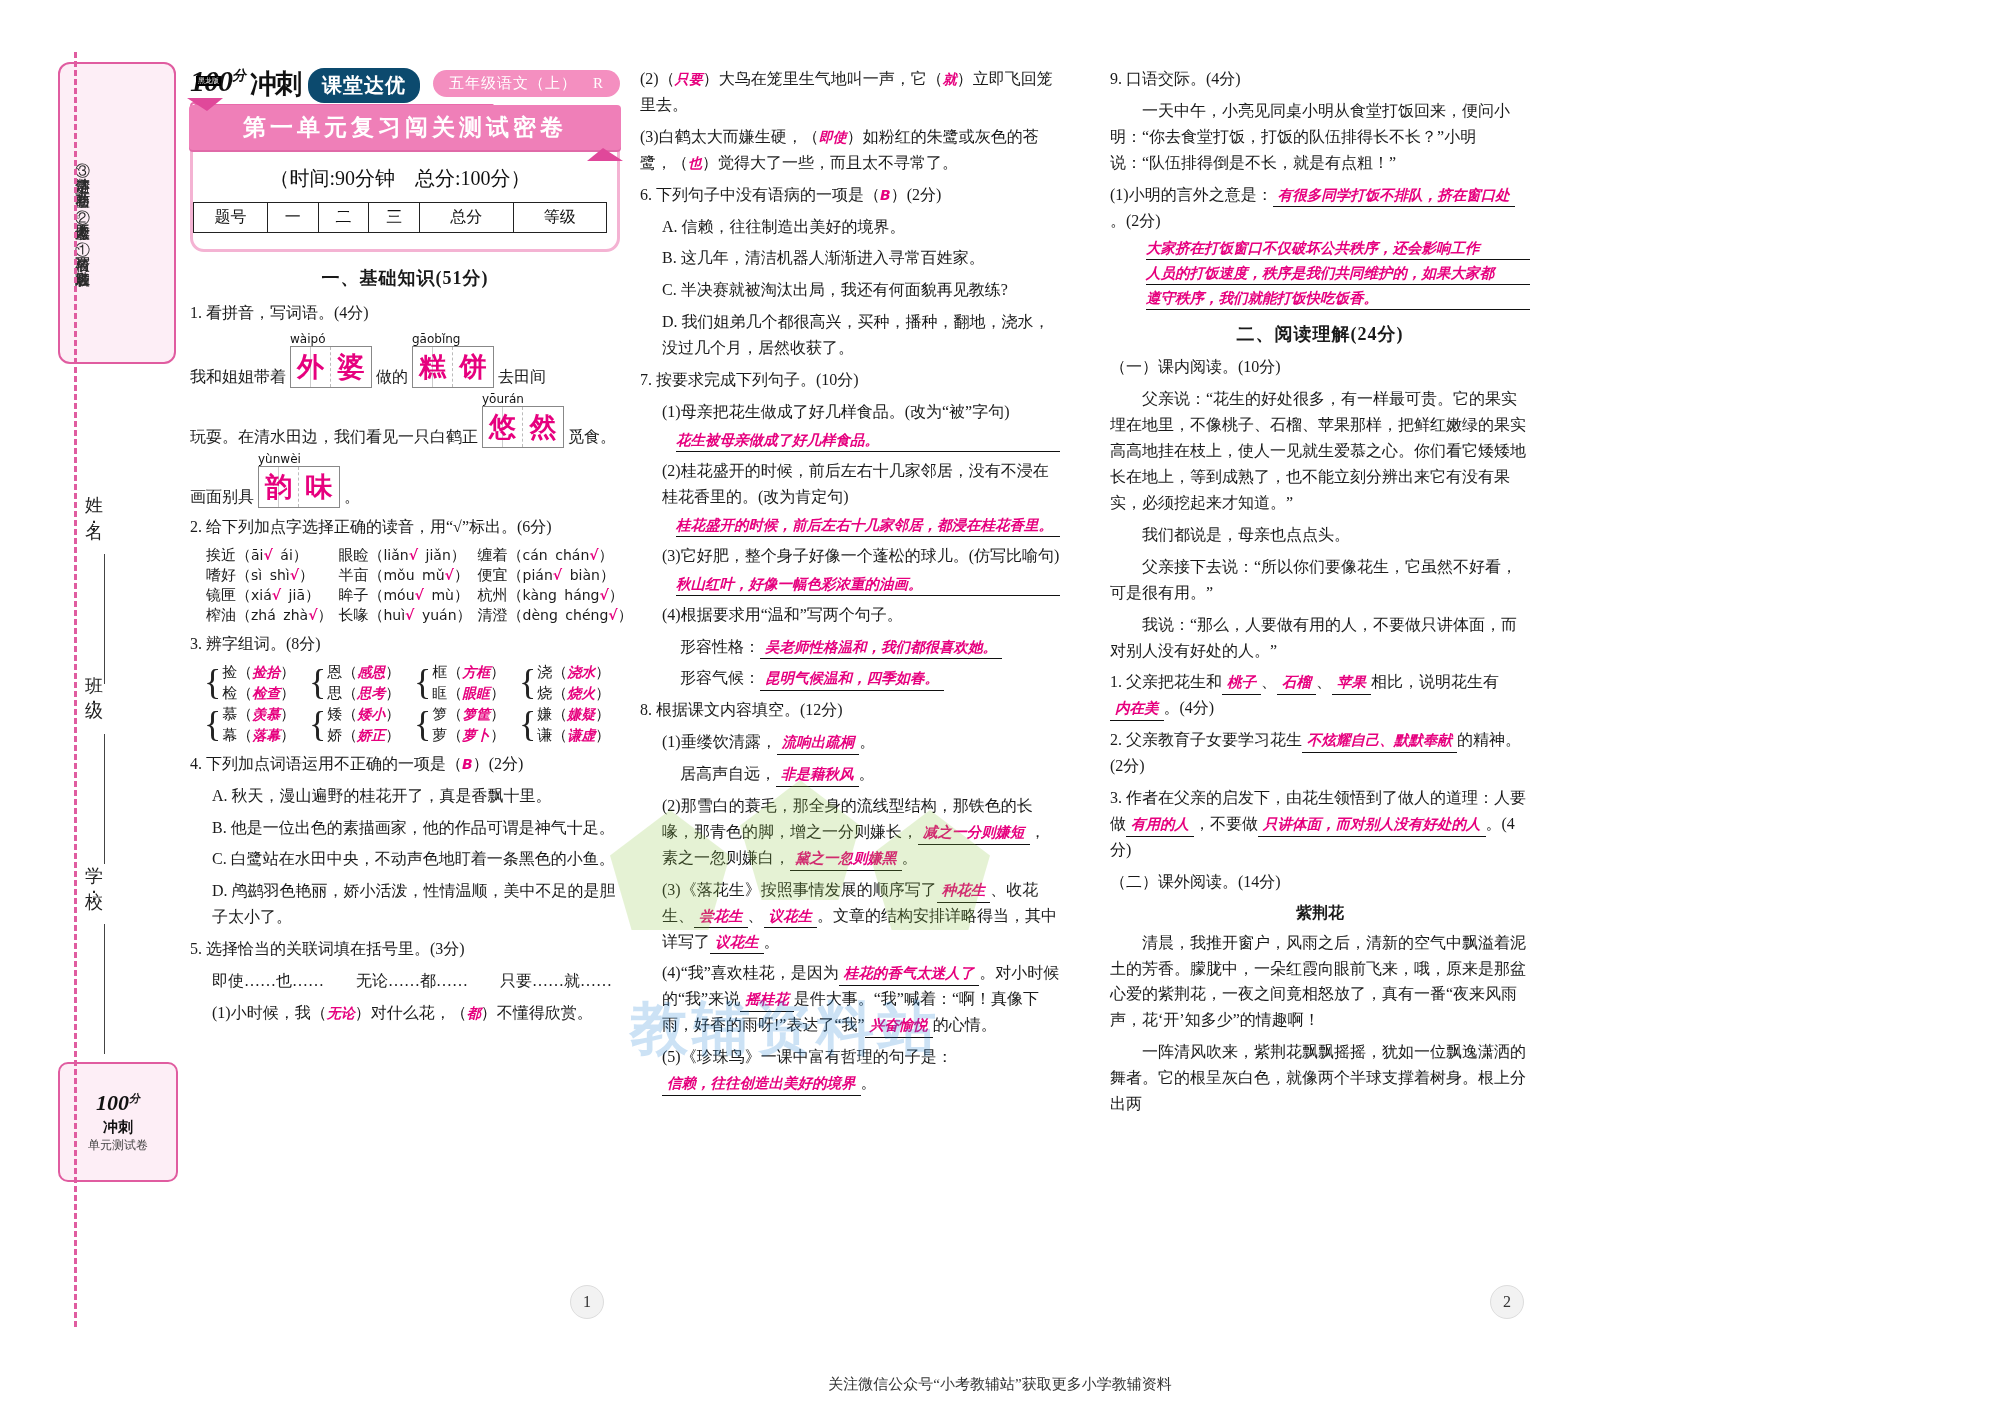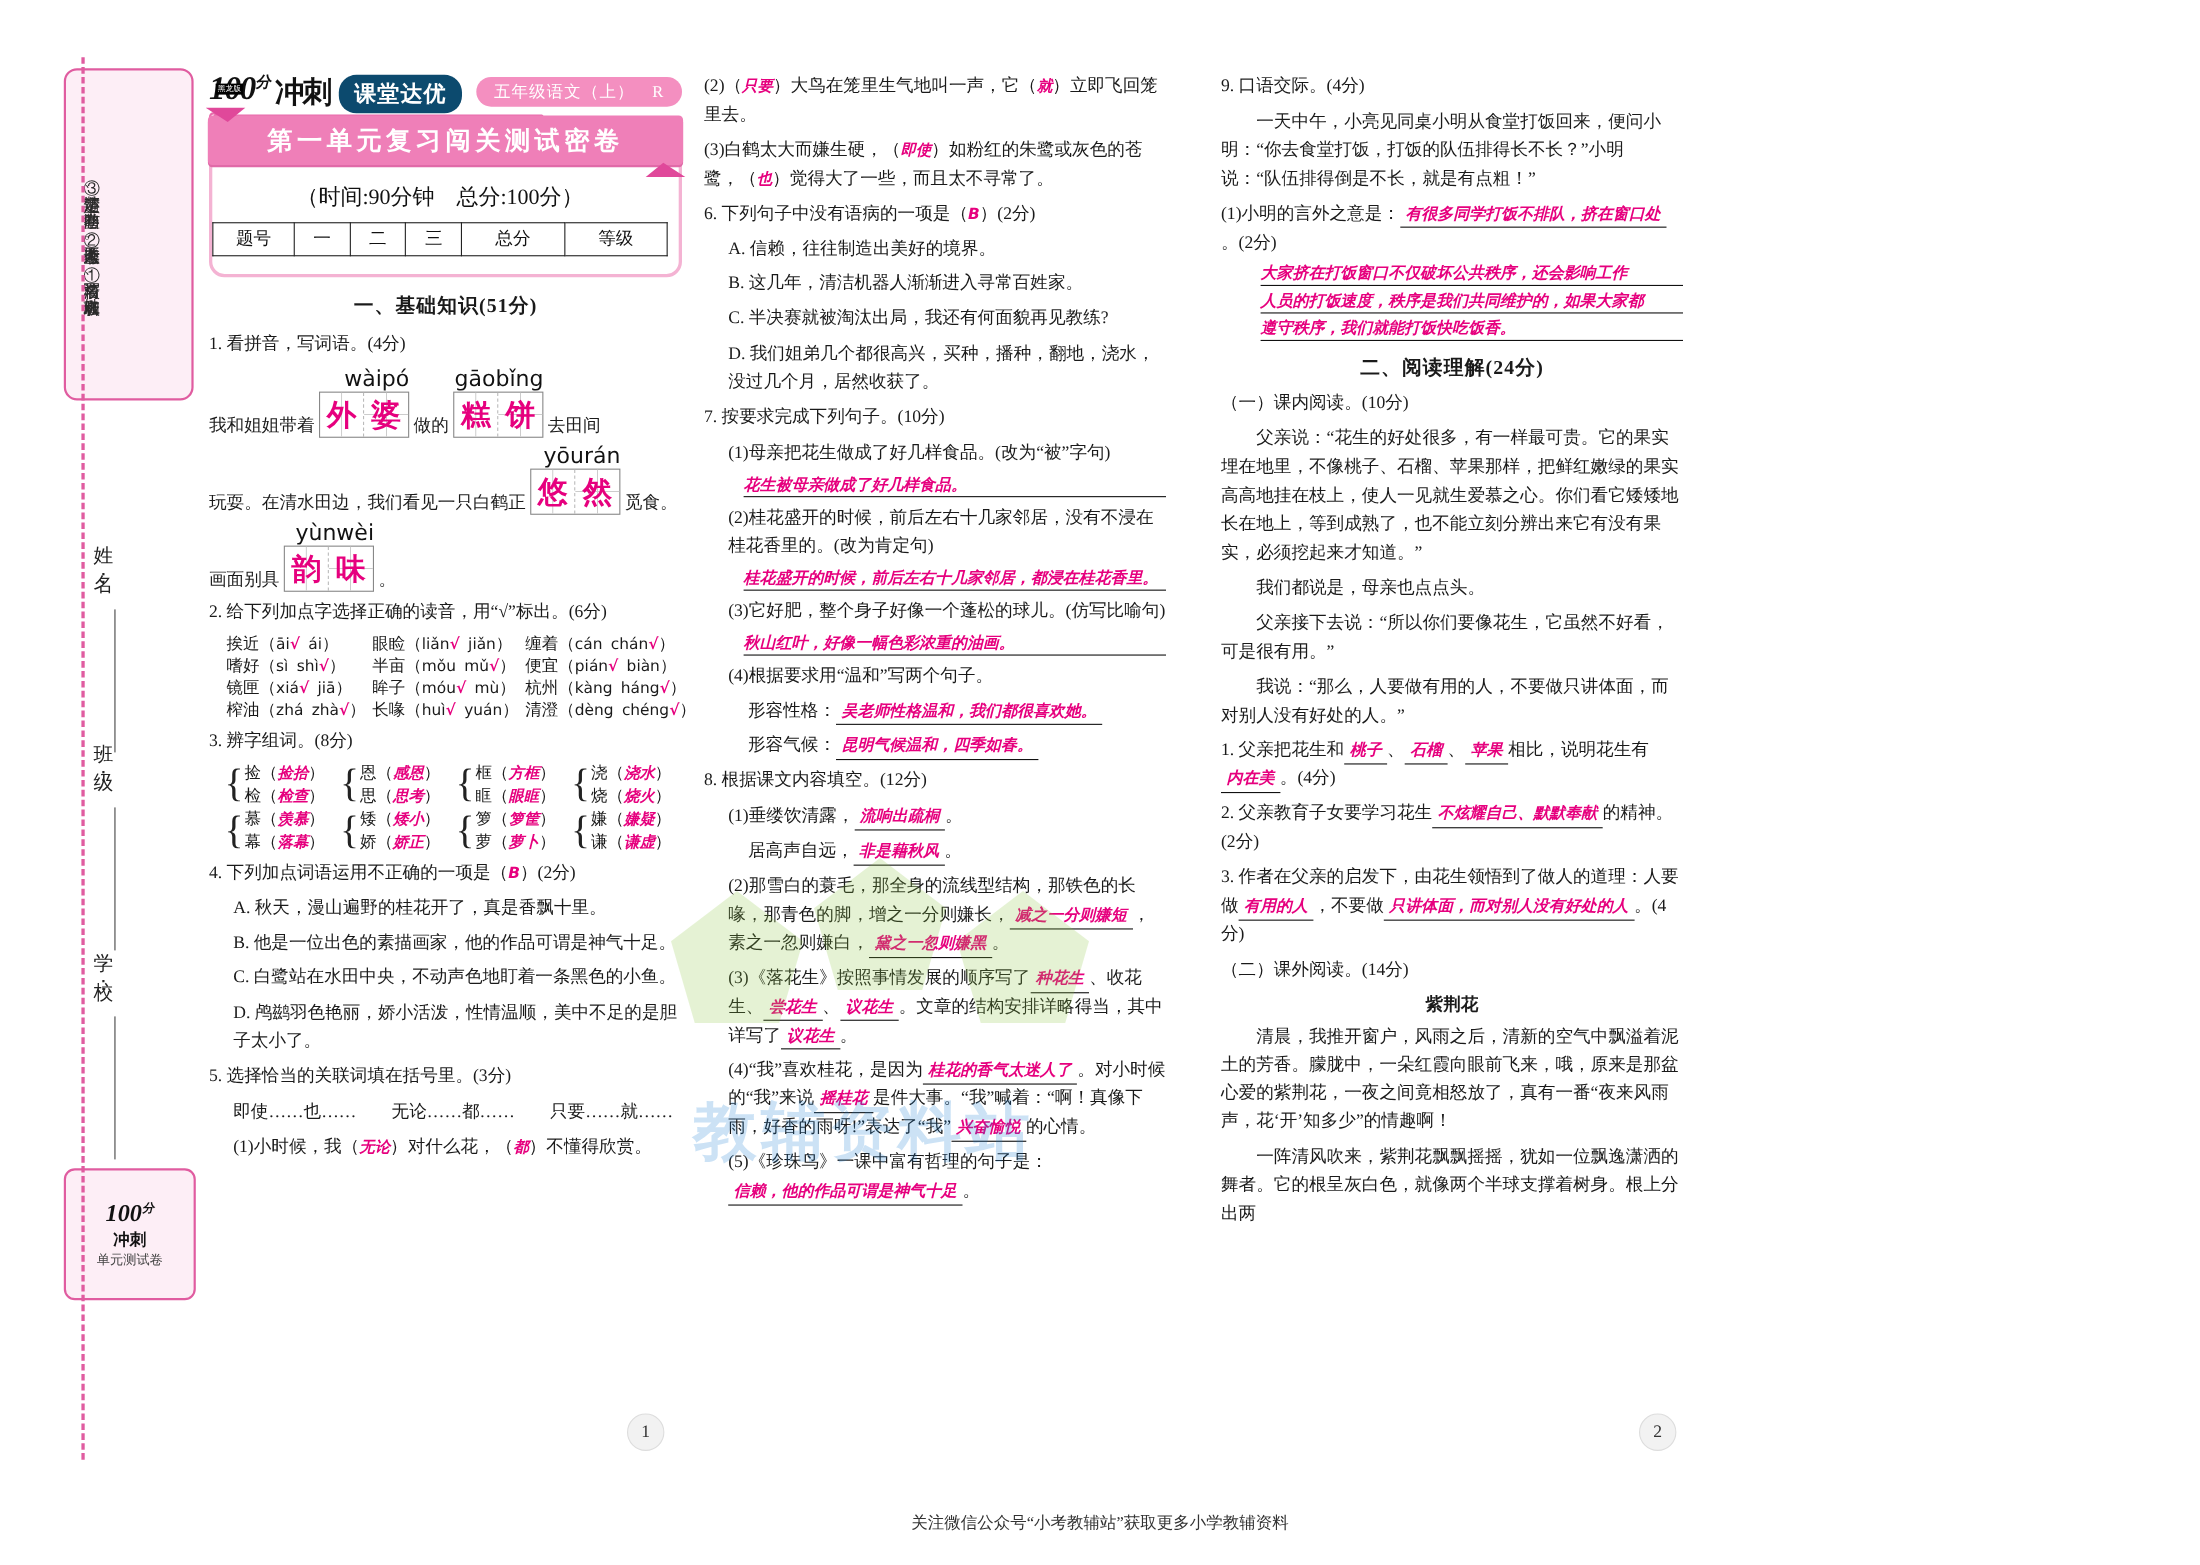--- a/index.html
+++ b/index.html
@@ -162,22 +162,22 @@
     display:block; margin:2px 0 4px 36px;
     color:#e6007e; font-family:"DejaVu Sans", sans-serif;
     font-size:14.5px; font-style:italic; font-weight:bold;
     border-bottom:1.4px solid #111; padding-bottom:1px;
   }
 
   
   .pyrow { display:flex; align-items:flex-end; flex-wrap:wrap; font-size:16px; margin:4px 0; }
   .pybox { display:inline-block; text-align:center; margin:0 4px; }
   .pybox .py {
-    font-family:"DejaVu Sans", sans-serif; font-size:20px; color:#111;
-    display:flex; justify-content:flex-end; width:100%;
+    font-family:"DejaVu Sans", sans-serif; font-size:12px; color:#111;
+    display:flex; justify-content:flex-start; width:100%;
   }
   .pycells { display:flex; border:1px solid #888; }
   .pycell {
     width:40px; height:40px; display:flex; align-items:center; justify-content:center;
     font-size:27px; color:#e6007e; font-weight:bold;
     border-right:1px dashed #bbb;
     background:
       linear-gradient(to right, transparent 49%, #ccc 49%, #ccc 51%, transparent 51%),
       linear-gradient(to bottom, transparent 49%, #ccc 49%, #ccc 51%, transparent 51%);
   }
@@ -479,21 +479,21 @@
     <div class="q indent1">
       <span>(2)那雪白的蓑毛，那全身的流线型结构，那铁色的长喙，那青色的脚，增之一分则嫌长，</span><span class="ansline">减之一分则嫌短</span><span>，素之一忽则嫌白，</span><span class="ansline">黛之一忽则嫌黑</span><span>。</span>
     </div>
     <div class="q indent1">
       <span>(3)《落花生》按照事情发展的顺序写了</span><span class="ansline">种花生</span><span>、收花生、</span><span class="ansline">尝花生</span><span>、</span><span class="ansline">议花生</span><span>。文章的结构安排详略得当，其中详写了</span><span class="ansline">议花生</span><span>。</span>
     </div>
     <div class="q indent1">
       <span>(4)“我”喜欢桂花，是因为</span><span class="ansline">桂花的香气太迷人了</span><span>。对小时候的“我”来说</span><span class="ansline">摇桂花</span><span>是件大事。“我”喊着：“啊！真像下雨，好香的雨呀!”表达了“我”</span><span class="ansline">兴奋愉悦</span><span>的心情。</span>
     </div>
     <div class="q indent1">
-      <span>(5)《珍珠鸟》一课中富有哲理的句子是：</span><span class="ansline">信赖，他的作品可谓是神气十足</span><span>。</span>
+      <span>(5)《珍珠鸟》一课中富有哲理的句子是：</span><span class="ansline">信赖，往往创造出美好的境界</span><span>。</span>
     </div>
   </div>
 
   <div class="col col3">
     <div class="q">9. 口语交际。(4分)</div>
     <div class="q indentP">一天中午，小亮见同桌小明从食堂打饭回来，便问小明：“你去食堂打饭，打饭的队伍排得长不长？”小明说：“队伍排得倒是不长，就是有点粗！”</div>
     <div class="q">
       <span>(1)小明的言外之意是：</span><span class="ansline">有很多同学打饭不排队，挤在窗口处</span><span>。(2分)</span>
     </div>
     <div class="fullans">大家挤在打饭窗口不仅破坏公共秩序，还会影响工作</div>

